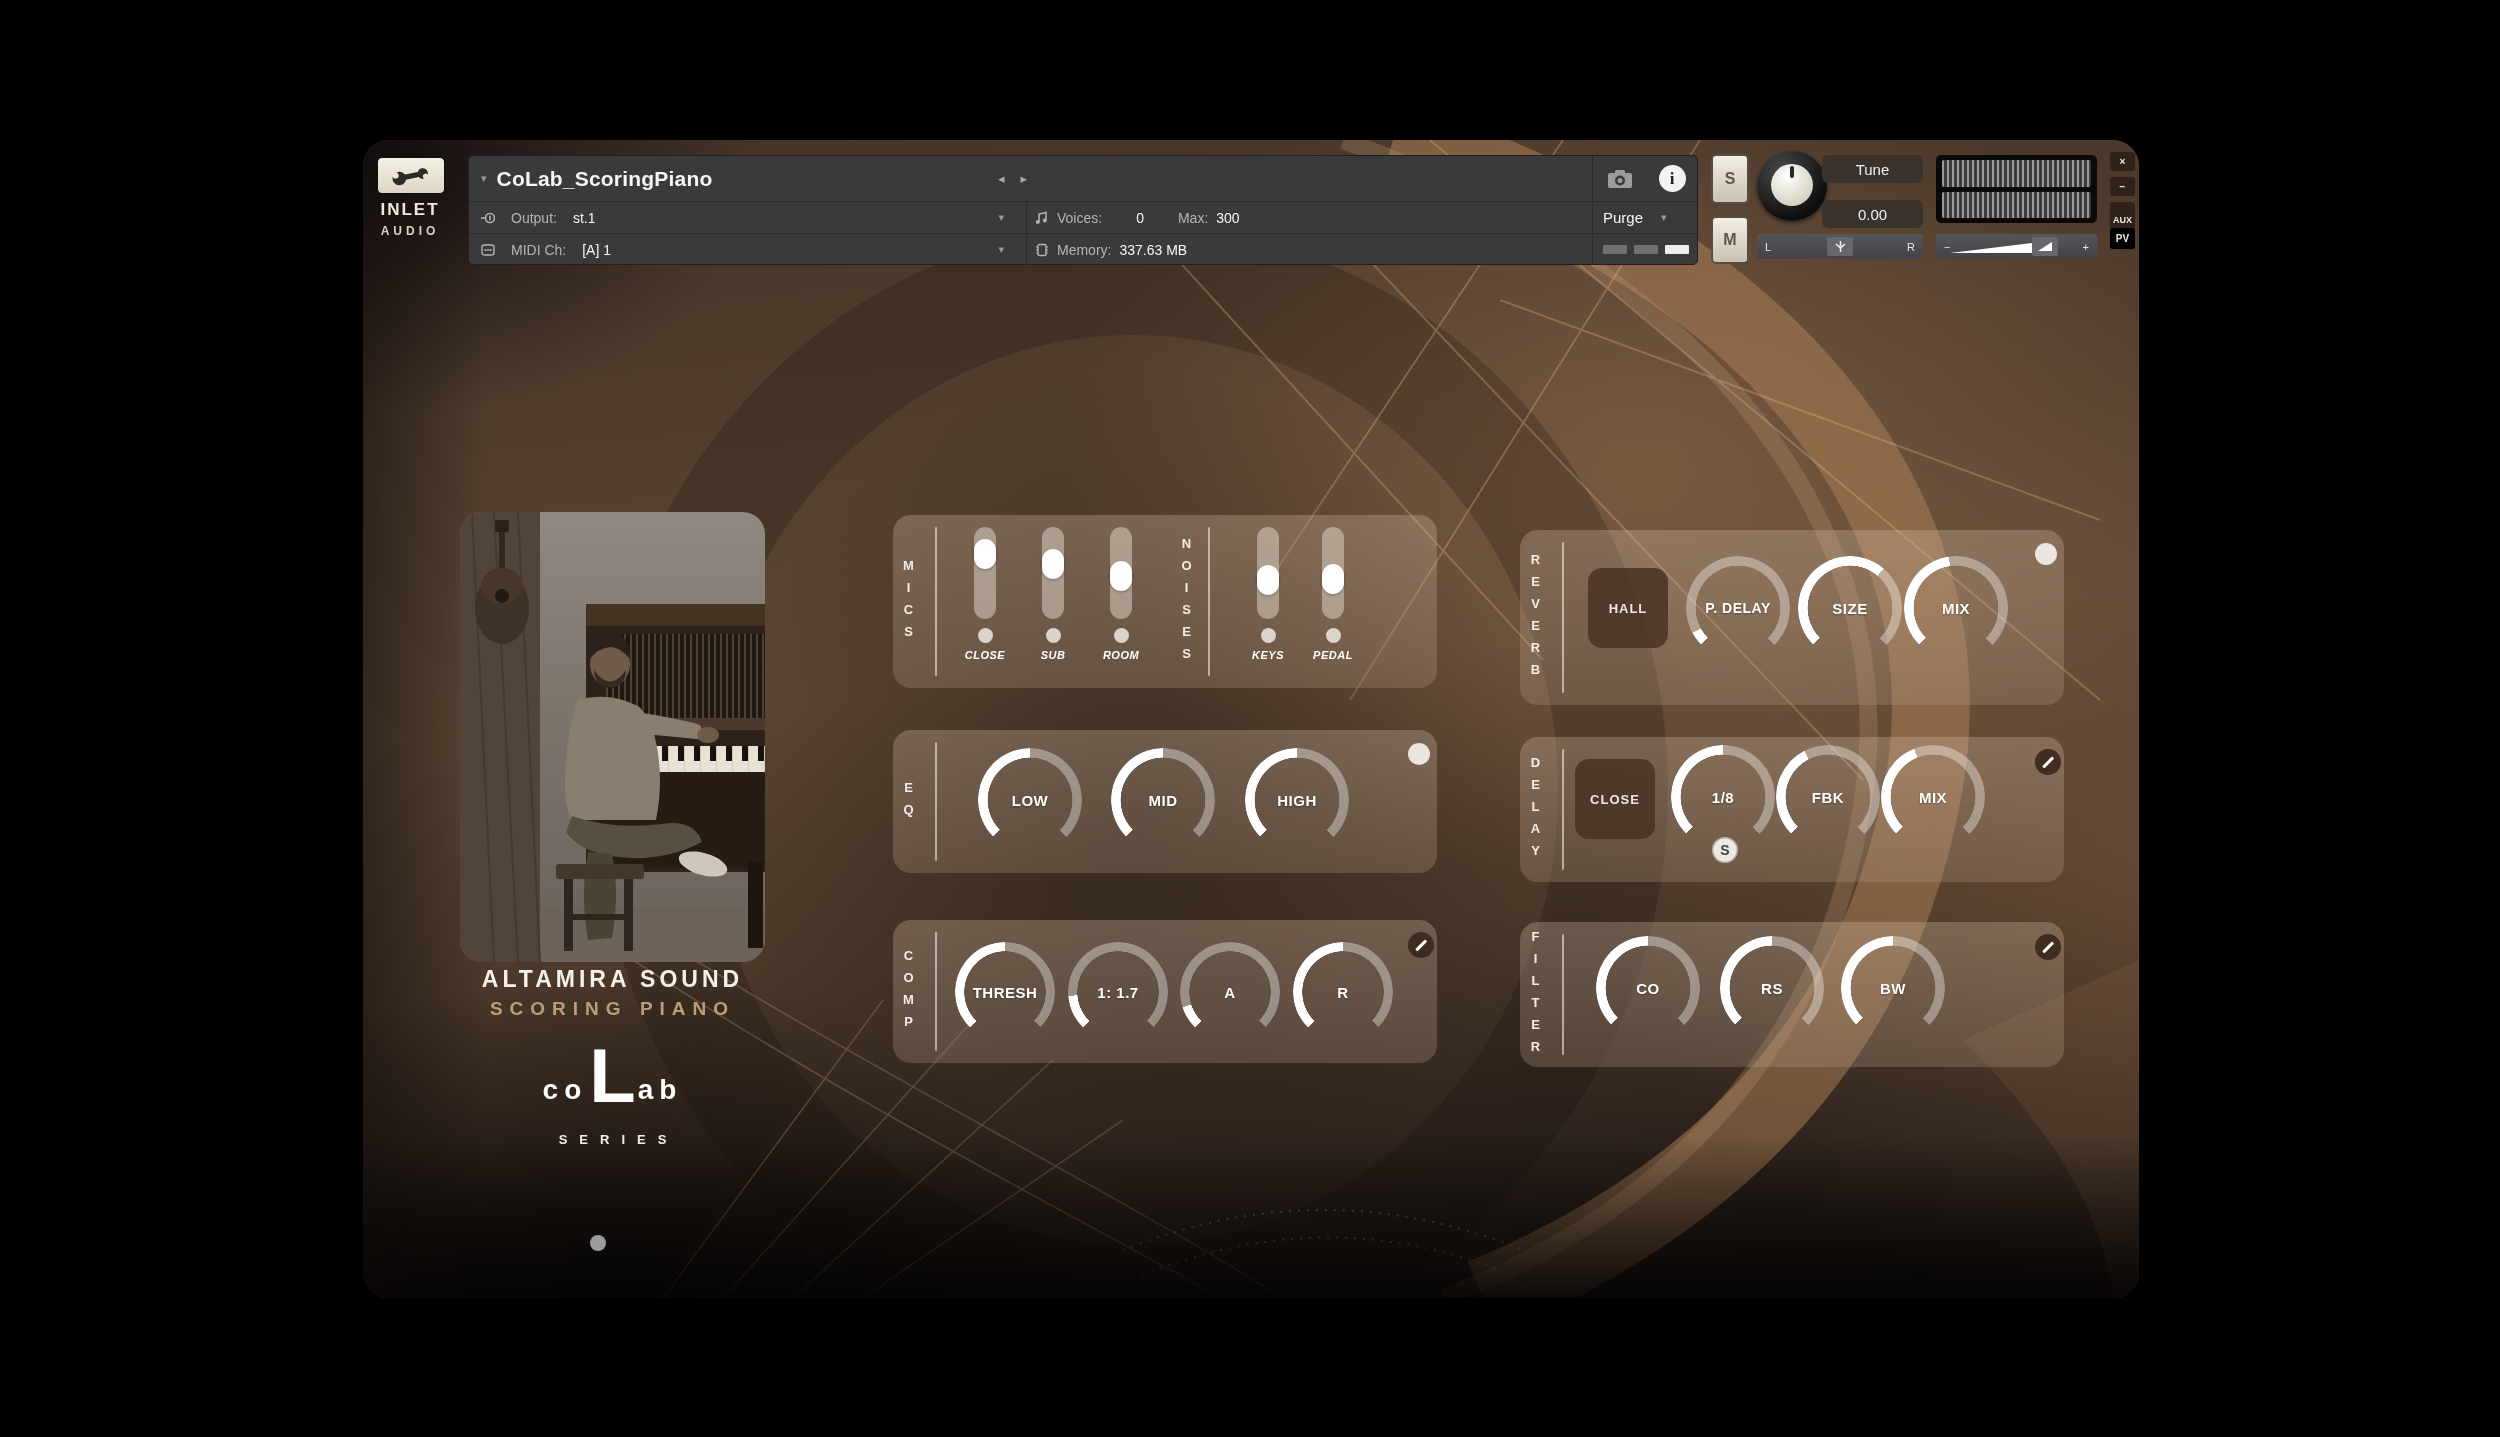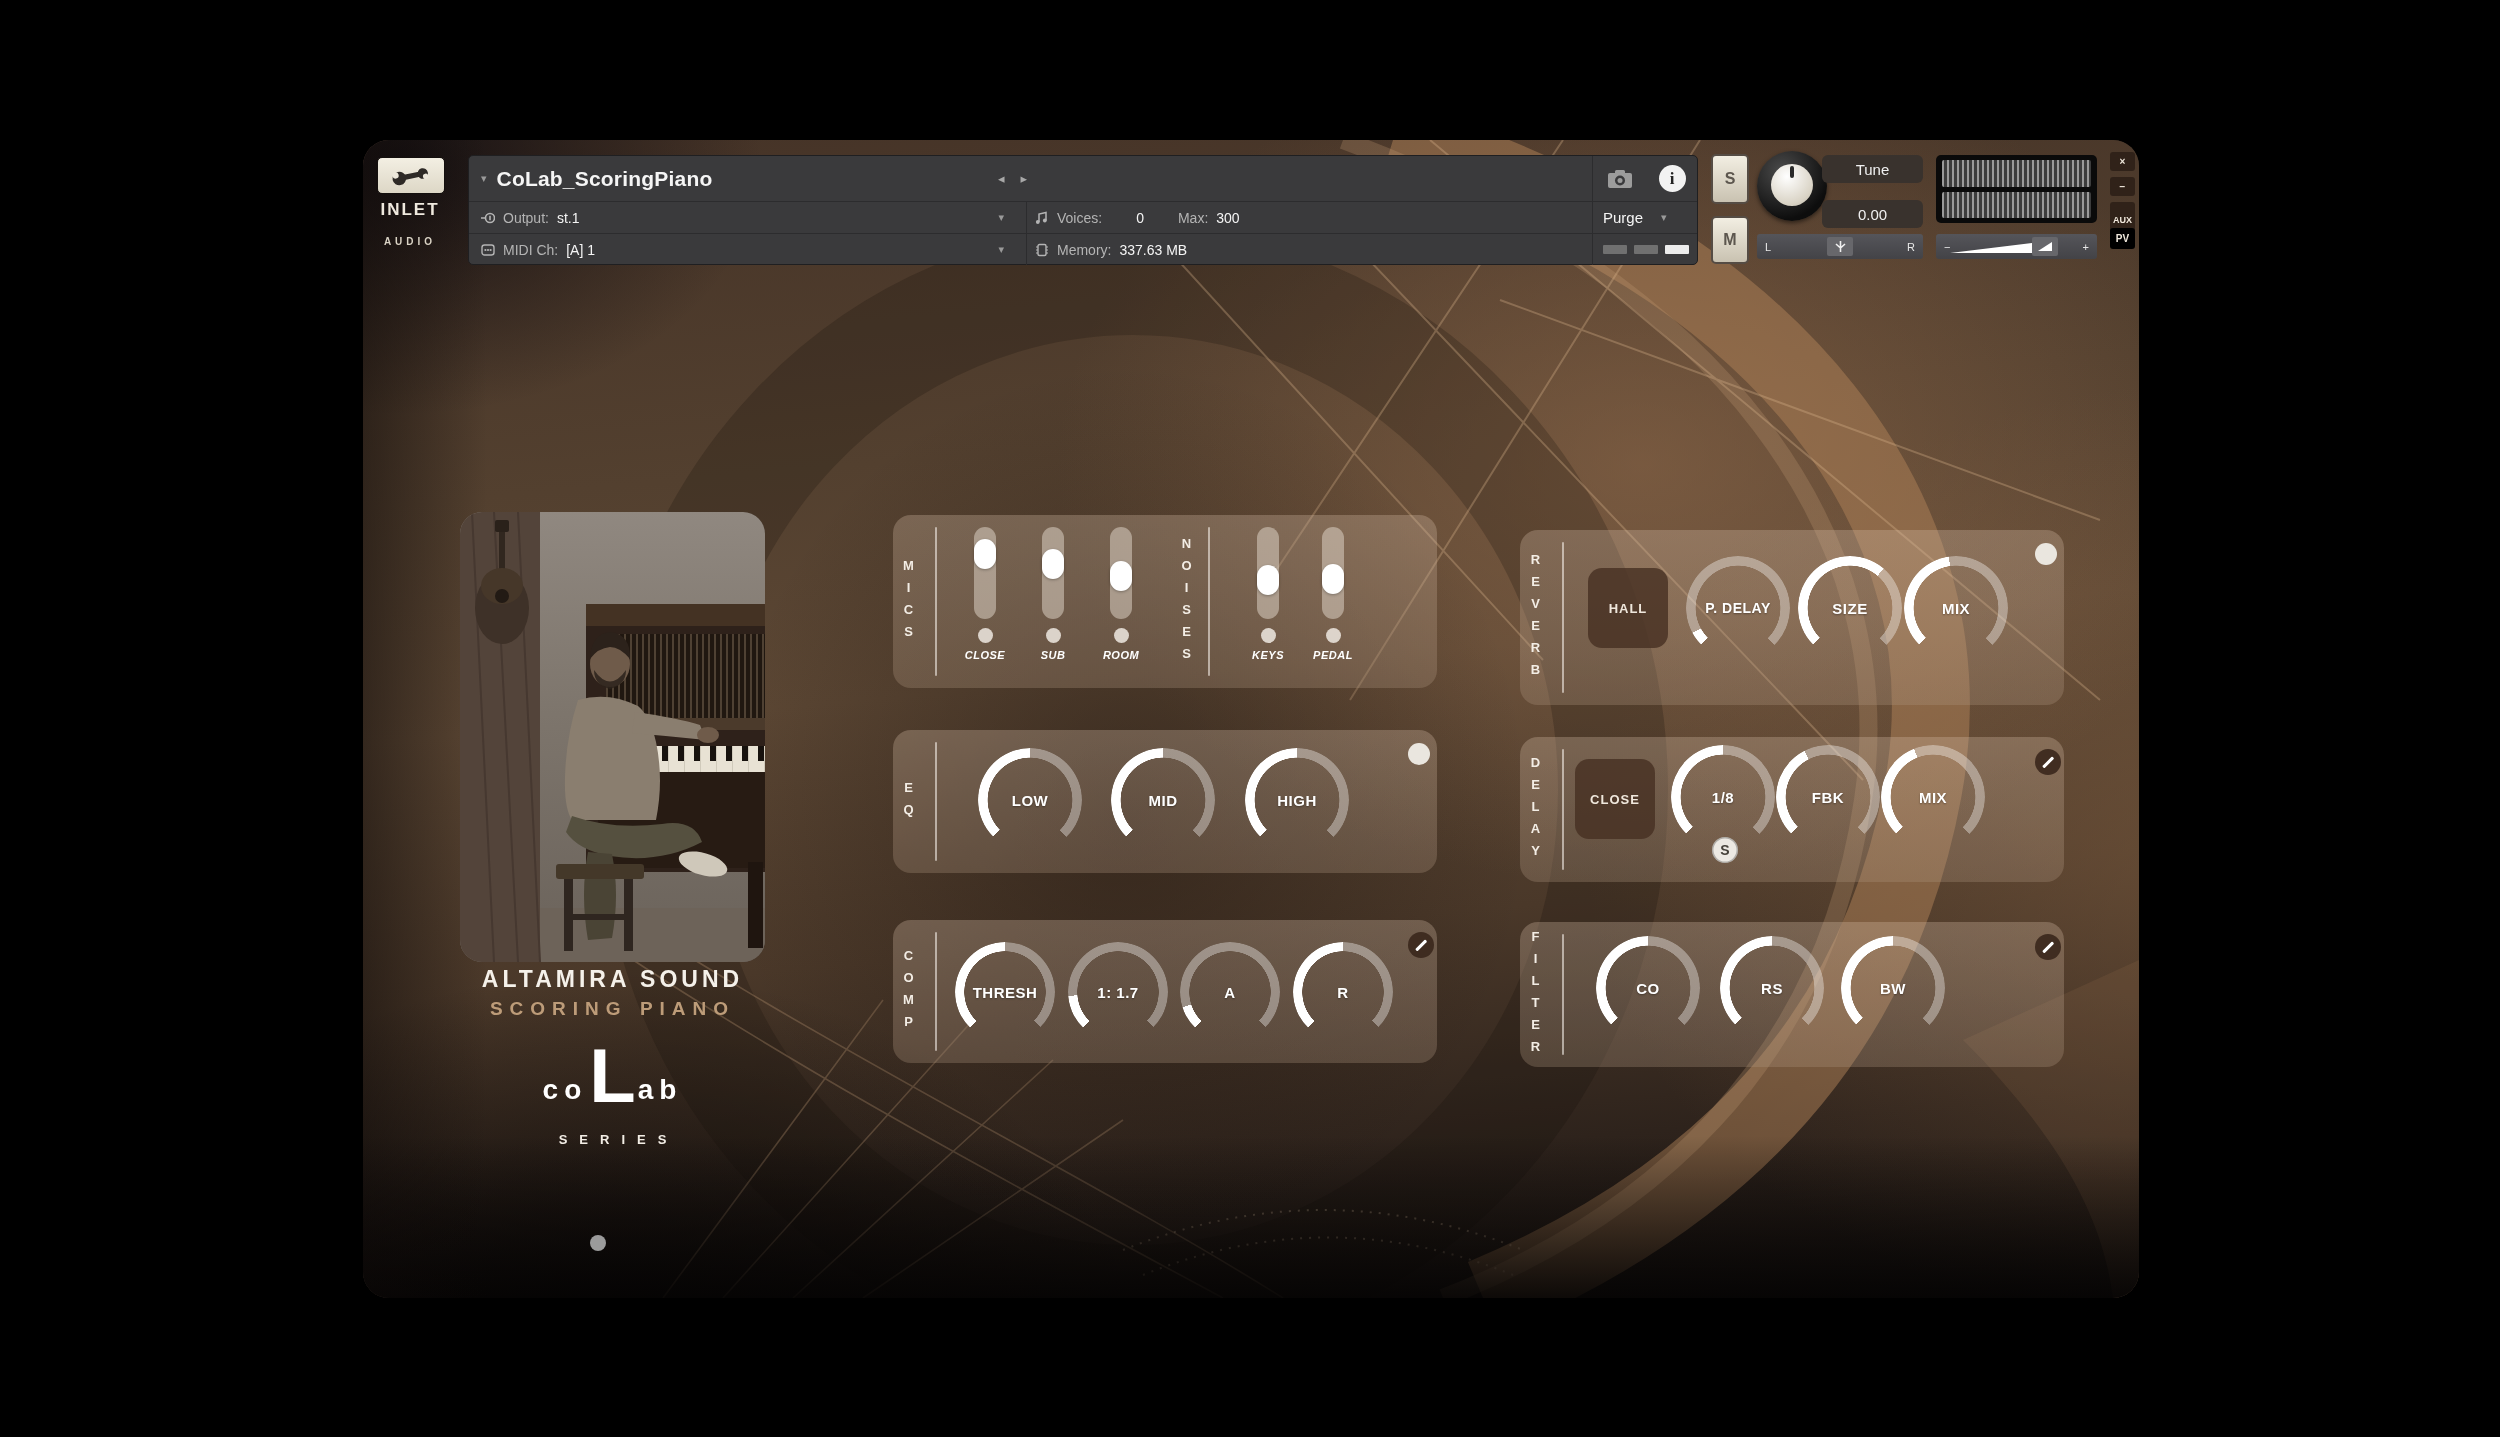--- a/index.html
+++ b/index.html
@@ -18,40 +18,40 @@
      radial-gradient(560px 620px at 43% 58%, rgba(22,14,10,.42), rgba(22,14,10,0) 72%),
      linear-gradient(90deg, rgba(12,8,7,.5), rgba(12,8,7,0) 7%),
      linear-gradient(180deg, rgba(0,0,0,0) 86%, rgba(4,3,3,.9) 100%);}
   .art-lines{position:absolute;inset:0;}
 
   
   .wrench-btn{position:absolute;left:14px;top:17px;width:66px;height:35px;border-radius:5px;
      background:linear-gradient(#f3efe3,#ddd7c6);border:1px solid #14100e;display:flex;align-items:center;justify-content:center;cursor:pointer;}
   .brand{position:absolute;left:8px;top:60px;width:78px;text-align:center;color:#efe9de;}
   .brand .b1{font-size:17px;font-weight:700;letter-spacing:2px;}
-  .brand .b2{font-size:10px;font-weight:700;letter-spacing:4px;margin-top:16px;color:#d9d2c4;}
+  .brand .b2{font-size:12px;font-weight:700;letter-spacing:4px;margin-top:4px;color:#d9d2c4;}
 
   .rackhead{position:absolute;left:105px;top:15px;width:1230px;height:110px;background:#3a3a3c;
      border:1px solid #1f1f21;border-radius:5px;box-sizing:border-box;color:#f5f5f5;}
   .rrow{position:absolute;left:0;right:0;display:flex;align-items:center;}
   .row1{top:0;height:45px;border-bottom:1px solid #2c2c2e;}
   .row2{top:46px;height:31px;border-bottom:1px solid #2c2c2e;}
   .row3{top:78px;height:31px;}
   .cell{display:flex;align-items:center;height:100%;box-sizing:border-box;position:relative;}
   .lab{color:#b4b4b4;font-size:14px;}
   .val{color:#f5f5f5;font-size:14px;}
   .tri{color:#9a9a9a;font-size:11px;}
   .title-tri{margin:0 10px 0 12px;}
   .rtitle{font-size:21px;font-weight:600;letter-spacing:.2px;}
   .navarrows{position:absolute;right:14px;top:0;height:100%;display:flex;align-items:center;gap:16px;color:#a8a8a8;font-size:13px;}
   .cam-cell{position:absolute;left:1123px;top:0;width:54px;height:45px;border-left:1px solid #2c2c2e;display:flex;align-items:center;justify-content:center;}
   .info-cell{position:absolute;left:1177px;top:0;width:52px;height:45px;display:flex;align-items:center;justify-content:center;}
   .info-circ{width:27px;height:27px;border-radius:50%;background:#f2f2f2;color:#232323;font-weight:800;font-size:17px;
      display:flex;align-items:center;justify-content:center;font-family:"Liberation Serif","DejaVu Serif",serif;}
-  .c-out{width:557px;padding-left:12px;gap:8px;}
+  .c-out{width:557px;padding-left:12px;gap:16px;}
   .c-mid{width:566px;border-left:1px solid #2c2c2e;padding-left:8px;gap:8px;}
   .c-purge{position:absolute;left:1123px;top:0;width:107px;height:100%;border-left:1px solid #2c2c2e;display:flex;align-items:center;padding-left:10px;box-sizing:border-box;gap:18px;}
   .cell .dd{position:absolute;right:22px;}
   .bars{display:flex;gap:7px;align-items:center;padding-left:10px;}
   .bars span{width:24px;height:9px;background:#707070;border-radius:1px;}
   .bars span:last-child{background:#ececec;}
   .micon{width:14px;height:14px;flex:0 0 auto;}
 
   .sm-btn{position:absolute;left:1348px;width:34px;border-radius:5px;background:linear-gradient(#f2eee2,#c9c2b1);
      border:2px solid #554c44;color:#5c564e;font-weight:700;font-size:16px;display:flex;align-items:center;justify-content:center;cursor:pointer;}

